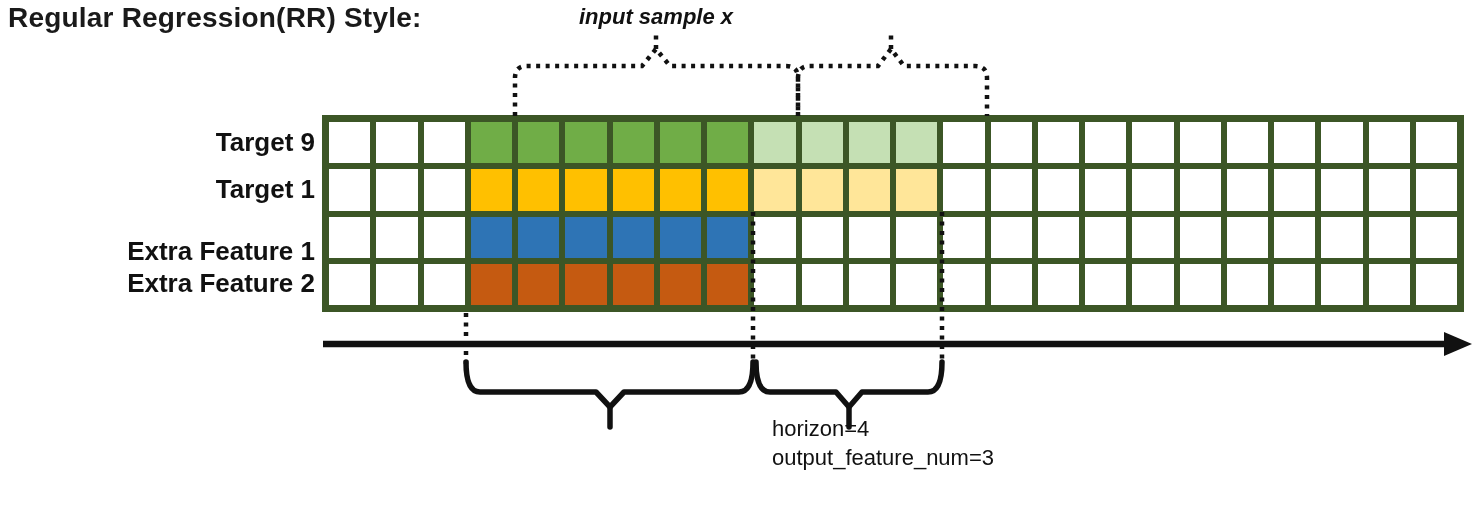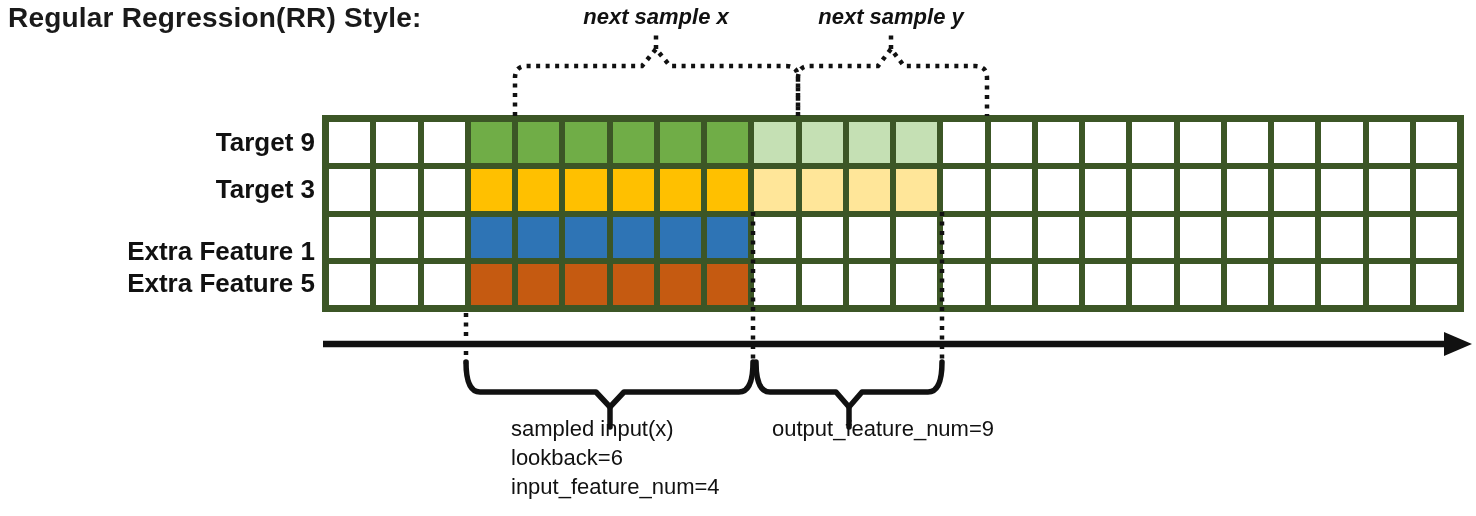--- a/index.html
+++ b/index.html
@@ -82,27 +82,26 @@
   #input-text  { left: 511px; }
   #output-text { left: 772px; }
 </style>
 </head>
 <body>
 
 <div id="canvas">
 
   <div id="title" class="abs">Regular Regression(RR) Style:</div>
 
-  <div id="anno-next-x" class="abs top-anno">next sample x</div>
-  <div id="anno-next-y" class="abs top-anno">next sample y</div>
+  <div id="anno-next-x" class="abs top-anno">input sample x</div>
 
   <div class="abs row-label" style="top:126px">Target 9</div>
-  <div class="abs row-label" style="top:173px">Target 3</div>
+  <div class="abs row-label" style="top:173px">Target 1</div>
   <div class="abs row-label" style="top:235px">Extra Feature 1</div>
-  <div class="abs row-label" style="top:267px">Extra Feature 5</div>
+  <div class="abs row-label" style="top:267px">Extra Feature 2</div>
 
   <div id="timeline-grid" class="abs" style="background: rgb(60, 86, 38);">
       <div class="cell" style="background: rgb(255, 255, 255);"></div>
       <div class="cell" style="background: rgb(255, 255, 255);"></div>
       <div class="cell" style="background: rgb(255, 255, 255);"></div>
       <div class="cell" style="background: rgb(112, 173, 71);"></div>
       <div class="cell" style="background: rgb(112, 173, 71);"></div>
       <div class="cell" style="background: rgb(112, 173, 71);"></div>
       <div class="cell" style="background: rgb(112, 173, 71);"></div>
       <div class="cell" style="background: rgb(112, 173, 71);"></div>
@@ -212,22 +211,18 @@
     <path d="M 323 344 L 1448 344" fill="none" stroke="#111" stroke-width="6.5"></path>
     <polygon points="1444,332 1472,344 1444,356" fill="#111"></polygon>
 
     <path d="M 466 362 Q 466 392 480 392 L 596 392 L 610 407 L 624 392 L 739 392 Q 753 392 753 362" fill="none" stroke="#111" stroke-width="5.5" stroke-linecap="round" stroke-linejoin="round"></path>
     <path d="M 610 407 L 610 427" fill="none" stroke="#111" stroke-width="5.5" stroke-linecap="round"></path>
 
     <path d="M 756 362 Q 756 392 770 392 L 836 392 L 849 407 L 862 392 L 928 392 Q 942 392 942 362" fill="none" stroke="#111" stroke-width="5.5" stroke-linecap="round" stroke-linejoin="round"></path>
     <path d="M 849 407 L 849 427" fill="none" stroke="#111" stroke-width="5.5" stroke-linecap="round"></path>
   </svg>
 
-  <div id="input-text" class="abs bottom-text">
-    <div>sampled input(x)</div>
-    <div>lookback=6</div>
-    <div>input_feature_num=4</div>
+  <div id="output-text" class="abs bottom-text">
+    <div>horizon=4</div>
+    <div>output_feature_num=3</div>
   </div>
-  <div id="output-text" class="abs bottom-text">
-    <div>output_feature_num=9</div>
-  </div>
 
 </div>
 
 </body></html>

